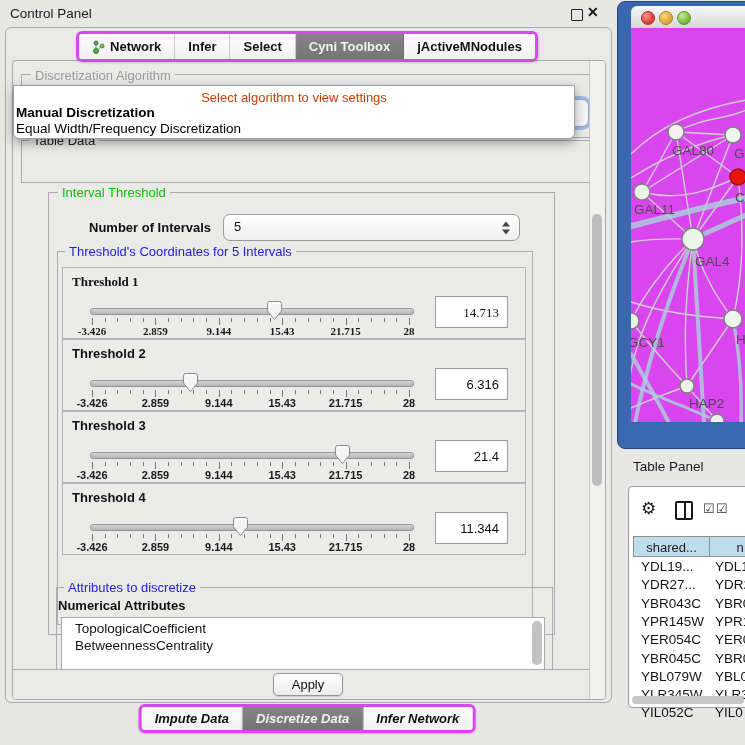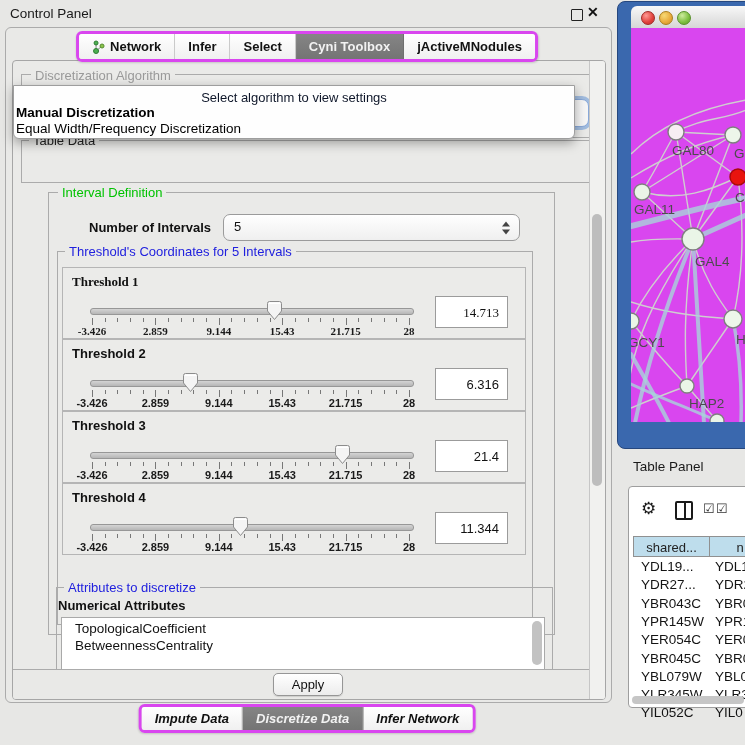--- a/index.html
+++ b/index.html
@@ -34,21 +34,21 @@
   .combo .cval{position:absolute;left:10px;top:0;line-height:24px;}
   .stepper{position:absolute;right:9px;top:50%;transform:translateY(-50%);}
   .stepper .up{width:0;height:0;border-left:4px solid transparent;border-right:4px solid transparent;
                border-bottom:5px solid #444;margin-bottom:3px;}
   .stepper .dn{width:0;height:0;border-left:4px solid transparent;border-right:4px solid transparent;
                border-top:5px solid #444;}
   
   #algo-popup{left:13px;top:85px;width:560px;height:52px;background:#FEFEFE;
               border:1px solid #9E9E9E;border-radius:0 0 6px 6px;z-index:60;
               box-shadow:0 4px 12px rgba(0,0,0,.35);}
-  #algo-popup .ph{position:absolute;left:0;right:0;top:4px;text-align:center;color:#0f172a;font-size:13px;}
+  #algo-popup .ph{position:absolute;left:0;right:0;top:4px;text-align:center;color:#c2410c;font-size:13px;}
   #algo-popup .op1{position:absolute;left:2px;top:19px;font-size:13.5px;font-weight:bold;color:#000;}
   #algo-popup .op2{position:absolute;left:2px;top:35px;font-size:13.5px;color:#000;}
   #algo-ring{border-radius:7px;border:1px solid #88A8D8;background:#F6F6F6;
              box-shadow:0 0 0 3px rgba(100,150,215,.55);}
   
   .thr-box{position:absolute;left:49px;width:462px;height:70px;background:#EBEBE9;
            border:1px solid #B5B5B5;}
   .thr-label{position:absolute;left:9px;top:6px;font-size:13px;font-weight:bold;color:#111;}
   .track{position:absolute;left:27px;top:40px;width:322px;height:5px;border-radius:3px;
          background:linear-gradient(#D4D4D4,#B6B6B6);border:1px solid #979797;}
@@ -130,21 +130,21 @@
   <div class="abs" id="inner-panel">
 
     <div class="abs group" style="left:8px;top:13px;width:568px;height:62px;"></div>
     <div class="gtitle" style="left:18px;top:7px;color:#9A9A9A;">Discretization Algorithm</div>
     <div class="abs" id="algo-ring" style="left:16px;top:38px;width:558px;height:26px;"></div>
 
     <div class="abs group" style="left:8px;top:79px;width:570px;height:41px;"></div>
     <div class="gtitle" style="left:16px;top:72px;color:#222;">Table Data</div>
 
     <div class="abs group" style="left:35px;top:131px;width:505px;height:441px;"></div>
-    <div class="gtitle" style="left:45px;top:124px;color:#00C300;">Interval Definition</div>
+    <div class="gtitle" style="left:45px;top:124px;color:#00C300;">Interval Threshold</div>
     <div class="abs" style="left:76px;top:159px;font-size:13px;font-weight:bold;color:#111;">Number of Intervals</div>
     <div class="combo" style="left:210px;top:153px;width:295px;height:25px;">
       <div class="cval">5</div>
       <div class="stepper">
           <div class="up"></div>
           <div class="dn"></div>
         </div>
     </div>
 
     <div class="abs group" style="left:44px;top:190px;width:474px;height:372px;"></div>

